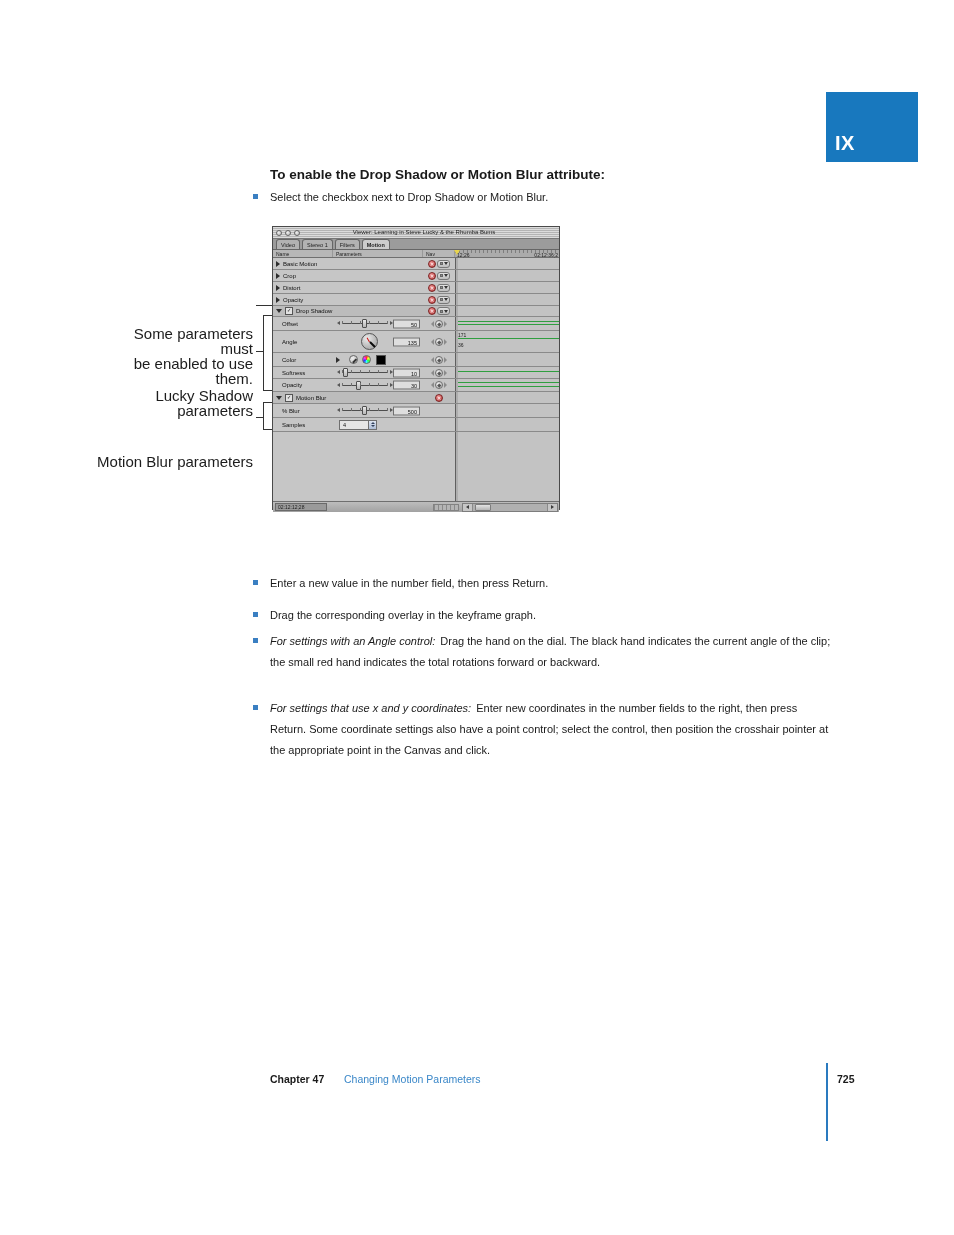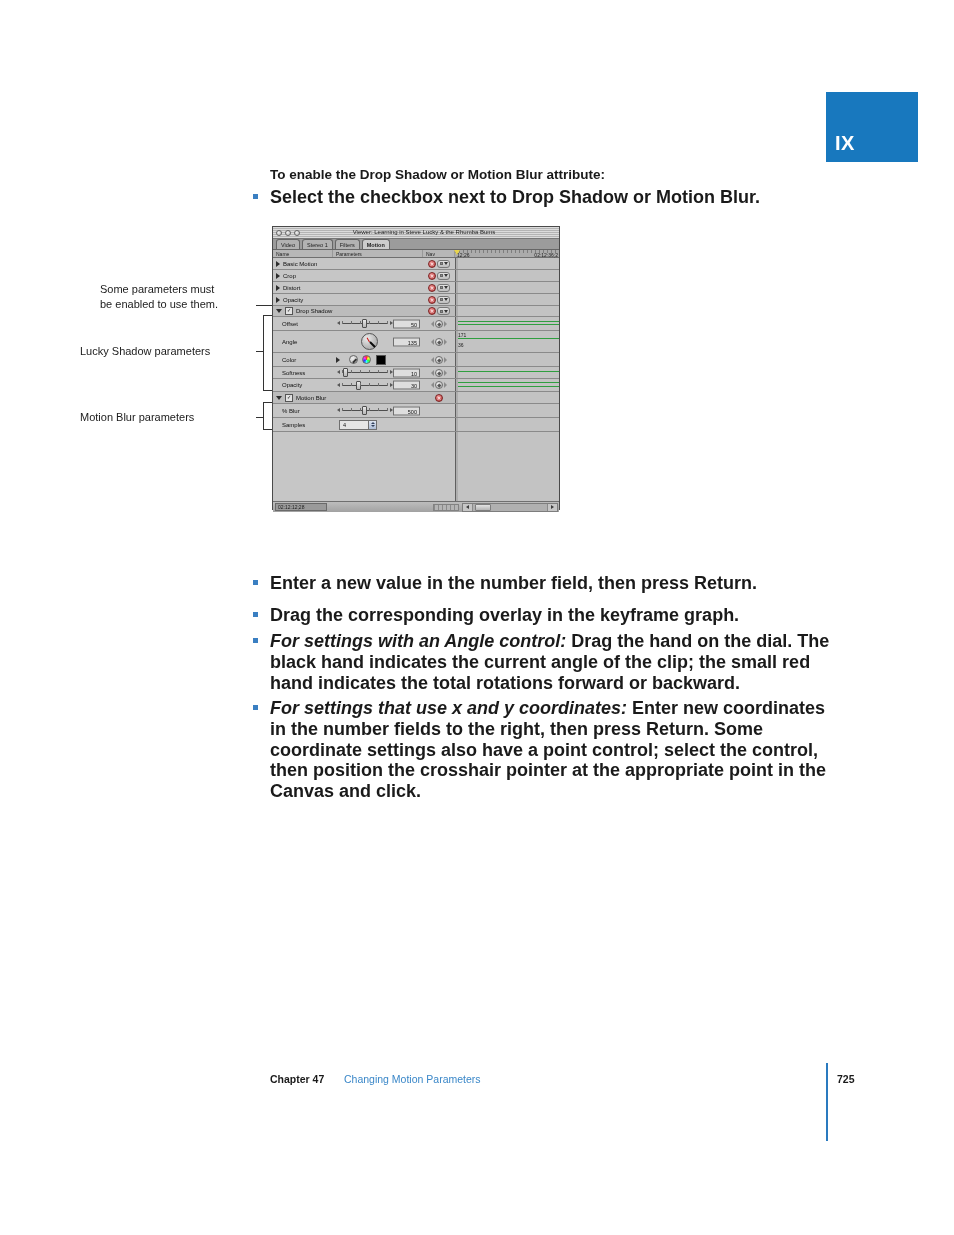--- a/index.html
+++ b/index.html
@@ -7,26 +7,26 @@
         font-family:"Liberation Sans",sans-serif;color:#1a1a1a;}
 
   
   .ix-box{position:absolute;left:826px;top:92px;width:92px;height:70px;background:#1878BE;}
   .ix-box span{position:absolute;left:9px;bottom:7px;color:#fff;font-weight:bold;font-size:20px;letter-spacing:.5px;}
 
   
   .h{position:absolute;left:270px;width:580px;font-weight:bold;font-size:13.5px;line-height:20px;}
   .bullet{position:absolute;left:253px;display:flex;}
   .sq{width:5px;height:5px;background:#3A7FC2;margin-top:7px;margin-right:12px;flex:none;}
-  .btxt{width:562px;font-size:18px;line-height:20.8px;font-weight:bold;}
+  .btxt{width:562px;font-size:11px;line-height:20.8px;}
   .btxt i{margin-right:5px;}
   .btxt i:empty{margin:0;}
 
   
-  .co{position:absolute;text-align:left;font-size:11px;line-height:15px;color:#1c1c1c;}
+  .co{position:absolute;text-align:right;font-size:15px;line-height:15px;color:#1c1c1c;margin-top:44px;}
   .cline{position:absolute;background:#333;}
 
   
   .viewer{position:absolute;left:272px;top:226px;width:288px;height:284px;background:#bfbfbf;
           border:1px solid #4a4a4a;box-sizing:border-box;font-size:6px;}
   .titlebar{height:11px;position:relative;border-bottom:1px solid #777;
             background:repeating-linear-gradient(180deg,#dcdcdc 0 1px,#b4b4b4 1px 2px);
             display:flex;align-items:center;}
   .tl-btn{width:6px;height:6px;border-radius:50%;background:radial-gradient(circle at 35% 30%,#f2f2f2,#b9b9b9);
           border:1px solid #666;margin-left:3px;box-sizing:border-box;flex:none;}

